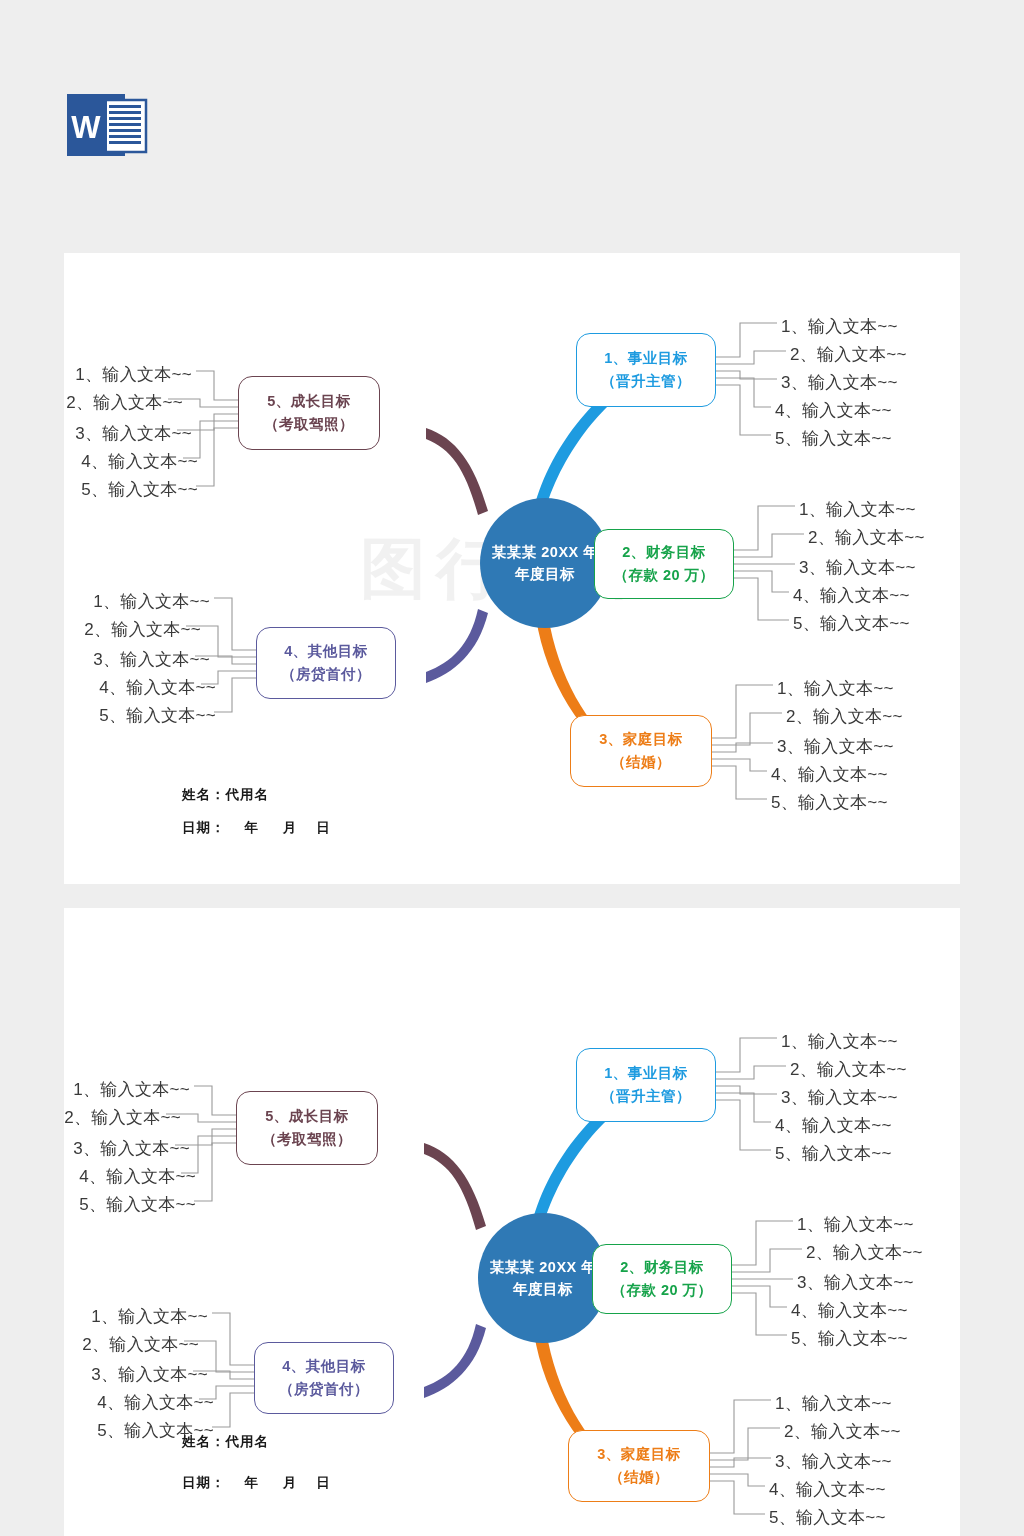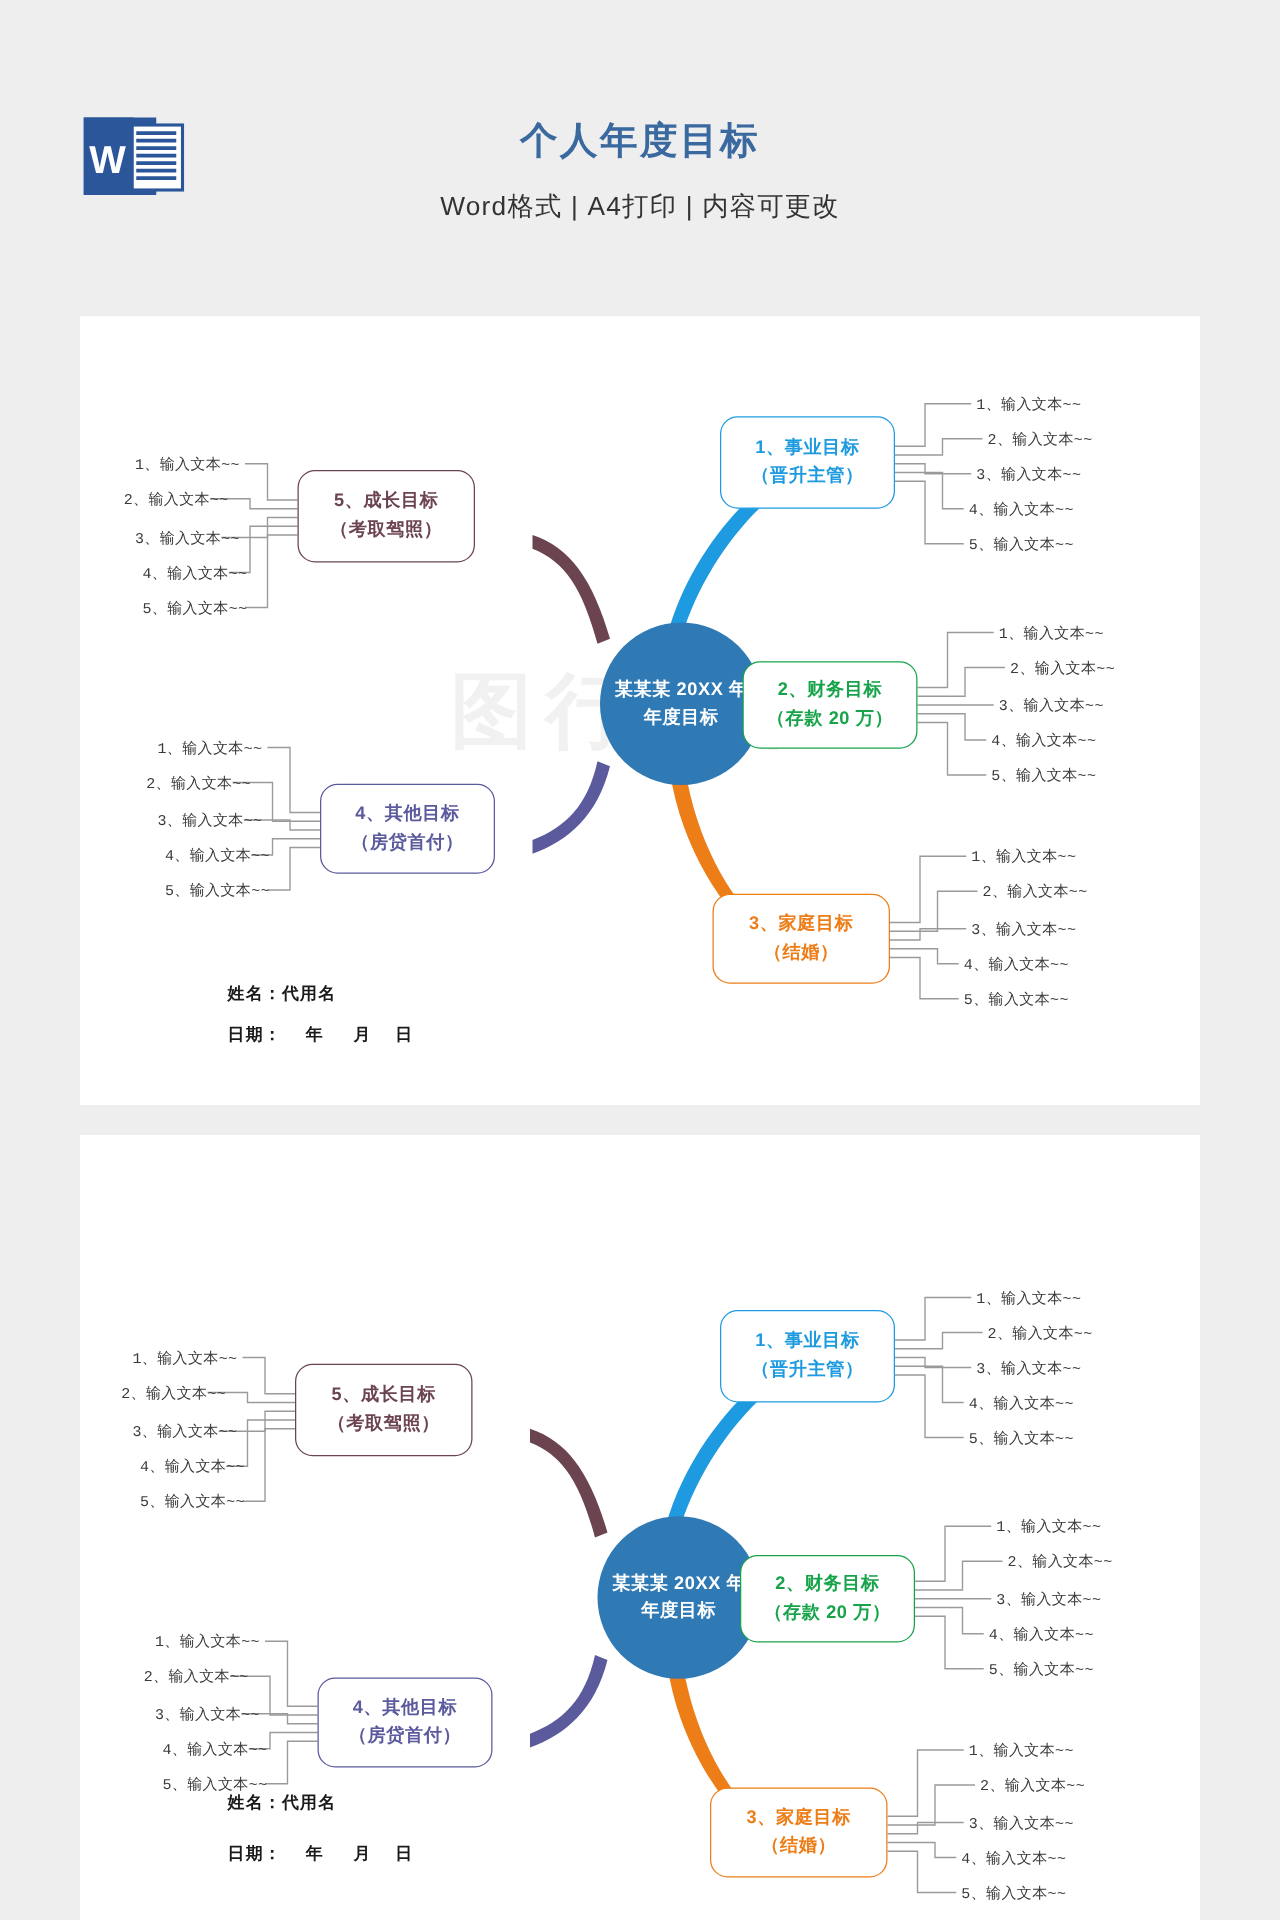--- a/index.html
+++ b/index.html
@@ -100,22 +100,22 @@
     font-size: 14.5px;
     font-weight: bold;
     line-height: 1.6;
     text-align: center;
     letter-spacing: 0.5px;
   }
 
   
   .sub-item {
     position: absolute;
-    font-family: Liberation Mono, monospace;
-    font-size: 12px;
+    font-family: Liberation Sans, sans-serif;
+    font-size: 17px;
     color: #3a3a3a;
     white-space: nowrap;
     letter-spacing: 0.3px;
   }
   .sub-item.right { text-align: left; }
   .sub-item.left  { text-align: right; transform: translateX(-100%); }
 
   
   .card-footer {
     position: absolute;
@@ -142,24 +142,20 @@
         <rect x="45" y="41" width="32" height="3"></rect>
         <rect x="45" y="47" width="32" height="3"></rect>
         <rect x="45" y="53" width="32" height="3"></rect>
         <rect x="45" y="59" width="32" height="3"></rect>
       </g>
       <rect x="3" y="12" width="40" height="62" fill="#2b579a"></rect>
       <text x="22" y="56" font-family="'Liberation Sans',sans-serif" font-size="31" font-weight="bold" fill="#ffffff" text-anchor="middle">W</text>
     </svg>
   </div>
 
-  <div class="header-text">
-    <div class="doc-title">个人年度目标</div>
-    <div class="doc-subtitle">Word格式 | A4打印 | 内容可更改</div>
-  </div>
 </div>
 
 <div class="card card-1">
   <div class="mindmap">
 
     <svg class="mm-svg" width="896" height="631" viewBox="0 0 896 631">
 
       <path d="M470,255 C487,190 540,130 580,117 L580,128 C545,142 498,198 481,258 Z" fill="#1e9be0"></path>
 
       <path d="M538,308 L578,305 L578,314 L538,314 Z" fill="#16a34a"></path>

